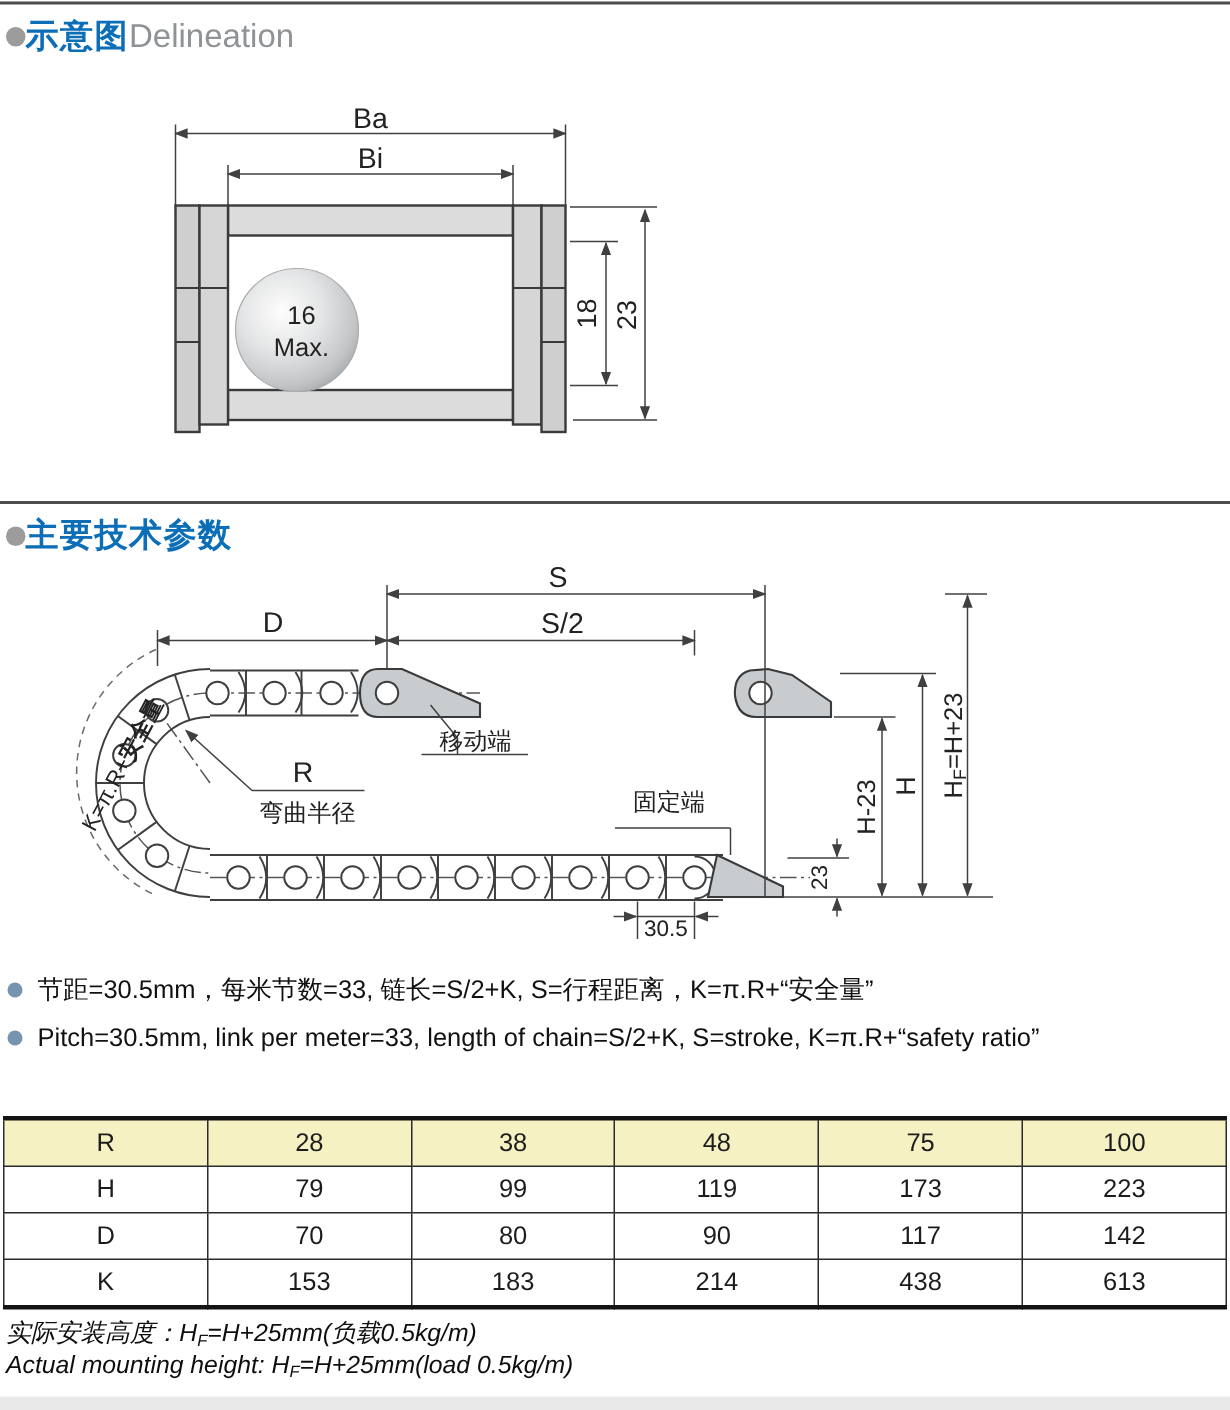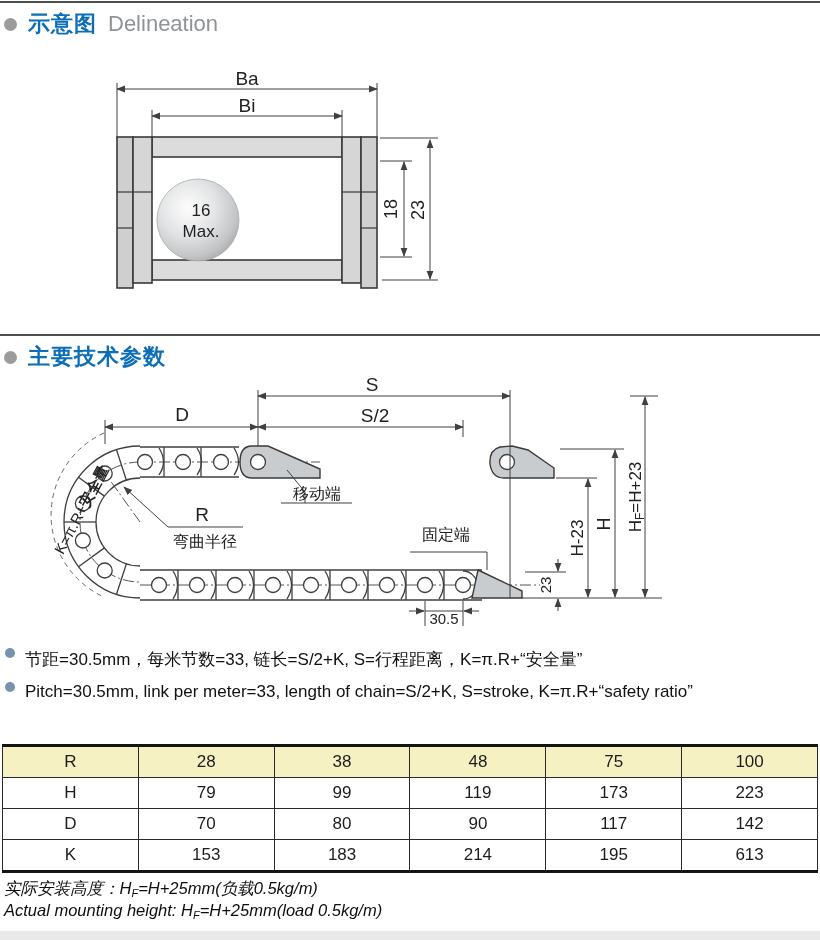--- a/index.html
+++ b/index.html
@@ -1,23 +1,23 @@
 <!DOCTYPE html>
 <html><head>
 <meta charset="utf-8">
 <style>
   html,body{margin:0;padding:0;background:#fff;}
   .page{position:relative;width:820px;height:940px;background:#ffffff;overflow:hidden;
         font-family:"Liberation Sans","DejaVu Sans",sans-serif;color:#1a1a1a;}
   .rule{position:absolute;left:0;width:820px;border-top:2px solid #4d4d4d;}
-  .sec-h{position:absolute;left:4px;display:flex;align-items:center;gap:11px;justify-content:space-between;}
+  .sec-h{position:absolute;left:4px;display:flex;align-items:center;justify-content:space-between;}
   .sec-bullet{width:13px;height:13px;border-radius:50%;background:#9c9c9c;flex:0 0 auto;}
   .sec-zh{font-size:22px;font-weight:bold;color:#0d6eb8;letter-spacing:1px;}
   .sec-en{font-size:22px;color:#8f9396;}
-  .note{position:absolute;left:5px;display:flex;align-items:flex-start;gap:10px;font-size:17px;color:#111;}
+  .note{position:absolute;left:5px;display:flex;align-items:center;gap:10px;font-size:17px;color:#111;}
   .note-bullet{width:10px;height:10px;border-radius:50%;background:#7693b0;flex:0 0 auto;}
   .dwg{position:absolute;}
   table.spec{position:absolute;left:2px;top:744px;width:816px;table-layout:fixed;
              border-collapse:collapse;font-size:17px;color:#1c1c1c;}
   table.spec td{border:1.5px solid #2b2b2b;text-align:center;height:30px;padding:0;}
   table.spec{border-top:3px solid #141414;border-bottom:3px solid #141414;}
   table.spec tr.hdr td{background:#f5f1c3;}
   .foot{position:absolute;left:4px;font-size:16.5px;color:#0e0e0e;font-style:italic;}
   .sub{font-size:11px;vertical-align:-3px;}
   .bottom-strip{position:absolute;left:0;top:931px;width:820px;height:9px;background:#e9e9e9;}
@@ -275,21 +275,21 @@
         <td>80</td>
         <td>90</td>
         <td>117</td>
         <td>142</td>
       </tr>
       <tr>
         <td>K</td>
         <td>153</td>
         <td>183</td>
         <td>214</td>
-        <td>195</td>
+        <td>438</td>
         <td>613</td>
       </tr>
     </tbody>
   </table>
 
   <div class="foot" style="top:878px">
     <span>实际安装高度：H</span><span class="sub">F</span><span>=H+25mm(负载0.5kg/m)</span>
   </div>
   <div class="foot" style="top:901px">
     <span>Actual mounting height: H</span><span class="sub">F</span><span>=H+25mm(load 0.5kg/m)</span>

